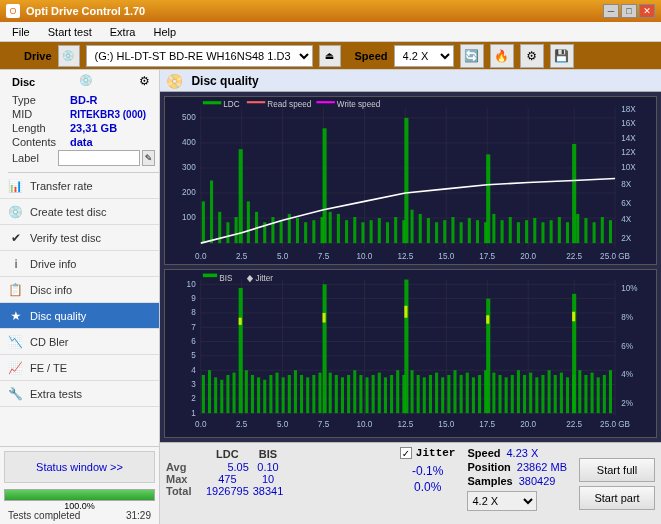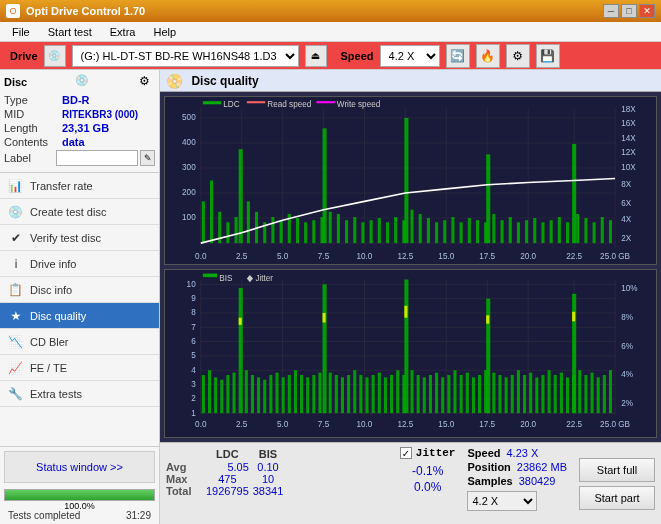--- a/index.html
+++ b/index.html
@@ -29,26 +29,26 @@
       height: 20px;
       display: flex;
       align-items: center;
       padding: 0 4px;
       gap: 2px;
     }
     .menu-item { padding: 2px 8px; font-size: 11px; cursor: pointer; }
 
     
     .drive-bar {
-      background: #ef4444;
+      background: #a16207;
       border-bottom: 1px solid #ccc;
       height: 28px;
       display: flex;
       align-items: center;
-      padding: 0 10px;
+      padding: 0 24px;
       gap: 6px;
     }
     .drive-label { font-size: 11px; font-weight: bold; }
     .drive-select {
       background: white;
       border: 1px solid #aaa;
       height: 22px;
       font-size: 11px;
       padding: 0 4px;
       min-width: 200px;
@@ -70,20 +70,21 @@
       background: #f5f5f5;
       border-right: 1px solid #ccc;
       display: flex;
       flex-direction: column;
     }
 
     
     .disc-section {
       border-bottom: 1px solid #ccc;
       padding: 4px;
+      margin-left: 8px;
     }
     .disc-header {
       display: flex;
       align-items: center;
       justify-content: space-between;
       margin-bottom: 4px;
     }
     .disc-title { font-size: 11px; font-weight: bold; }
     .disc-icon { width: 16px; height: 16px; }
 

